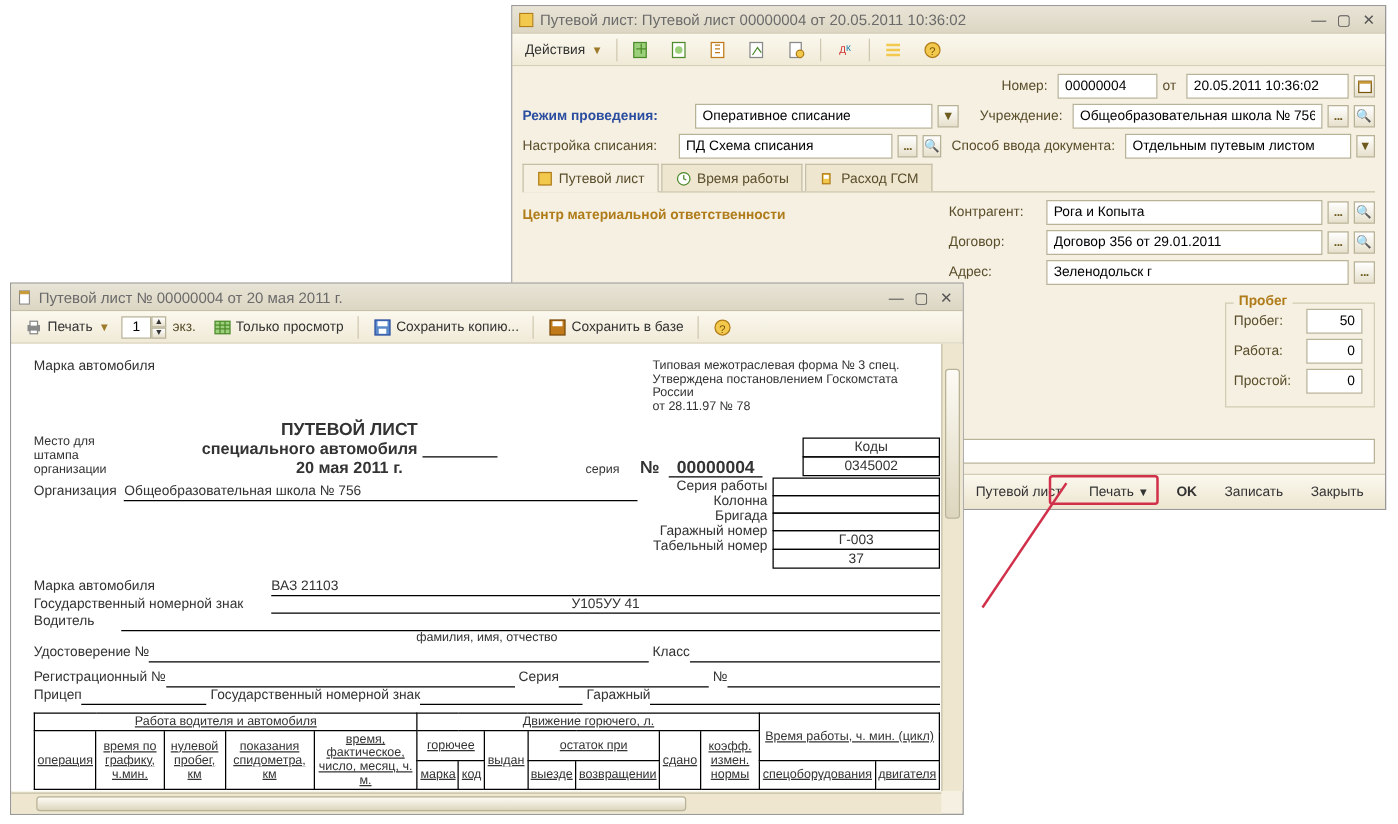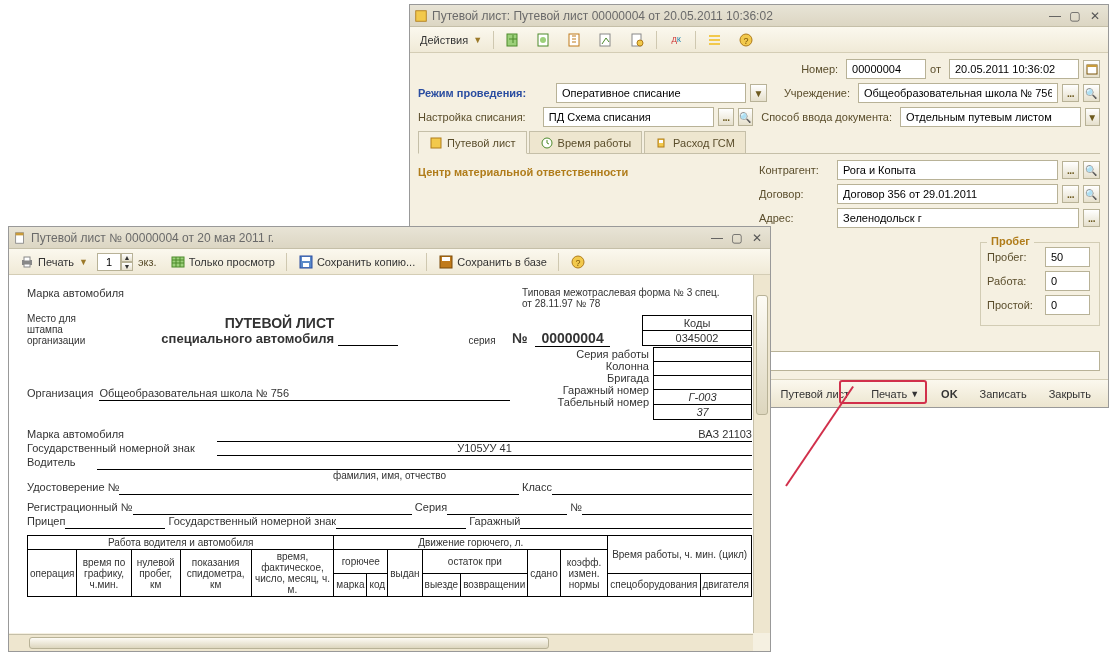--- a/index.html
+++ b/index.html
@@ -54,30 +54,30 @@
   .scrollbar-h { position:absolute; left:0; right:17px; bottom:0; height:17px; background:#eee6cf; border-top:1px solid #c5bfa8; }
   .scroll-thumb { background:linear-gradient(#fdfbf5,#ddd6be); border:1px solid #b8b297; border-radius:3px; position:absolute; }
 
   .pf-small { font-size:10px; color:#333; }
   .pf-title { font-weight:bold; font-size:14px; text-align:center; }
   .pf-sub { font-weight:bold; font-size:13px; text-align:center; }
   .pf-line { border-bottom:1px solid #000; display:inline-block; height:14px; vertical-align:bottom; }
   .pf-label { font-size:11px; }
   .pf-cell-b { border:1px solid #000; text-align:center; padding:1px 2px; font-size:11px; }
 
-  .pf-tbl { border-collapse:collapse; width:100%; }
+  .pf-tbl { border-collapse:collapse; width:100%;text-decoration:underline; }
   .pf-tbl th, .pf-tbl td { border:1px solid #000; font-size:10px; padding:1px 2px; text-align:center; vertical-align:middle; }
   .pf-tbl th { font-weight:normal; }
 
   .spinner { display:inline-flex; align-items:center; }
   .spinner input { width:24px; height:18px; border:1px solid #b8b297; text-align:center; font-size:11px; }
   .spinner .spin { width:12px; display:flex; flex-direction:column; }
   .spinner .spin div { height:9px; border:1px solid #b8b297; font-size:7px; display:flex; align-items:center; justify-content:center; background:linear-gradient(#fff,#e6e0cc);}
 
-  .right-align { }
+  .right-align { text-align:right; }
   input.field-input { border:none; width:100%; height:100%; outline:none; font-size:11px; background:transparent; }
 </style>
 </head>
 <body>
 
 <div class="window" style="left:409px; top:4px; width:700px; height:404px;">
   <div class="titlebar">
     <span class="sysicon">
       <svg viewBox="0 0 16 16">
           <rect x="2" y="2" width="12" height="12" fill="#f2c94c" stroke="#b07c1a"></rect>
@@ -383,65 +383,67 @@
   </div>
 
   <div class="print-page">
 
     <div style="display:flex;">
       <div style="flex:1;">
         <div class="pf-label">Марка автомобиля</div>
       </div>
       <div class="pf-small" style="text-align:left; width:230px;">
         <div>Типовая межотраслевая форма № 3 спец.</div>
+        <div>Утверждена постановлением Госкомстата России</div>
         <div>от 28.11.97   № 78</div>
       </div>
     </div>
 
     <div style="display:flex; align-items:flex-end; margin-top:4px;">
       <div class="pf-small" style="width:80px; white-space:pre-line;">Место для штампа
 организации</div>
       <div style="flex:1;">
         <div class="pf-title">ПУТЕВОЙ ЛИСТ</div>
         <div class="pf-sub"><span>специального автомобиля</span> <span class="pf-line" style="width:60px;"></span></div>
+        <div class="pf-sub">20 мая 2011 г.</div>
       </div>
       <div style="width:60px; text-align:center;" class="pf-small">серия</div>
       <div style="width:130px; font-size:14px;"><span style="font-weight:bold;">№</span>&nbsp;&nbsp;<span style="font-weight:bold; border-bottom:1px solid #000; padding:0 6px;">00000004</span></div>
       <div style="width:110px;">
         <div class="pf-cell-b">Коды</div>
         <div class="pf-cell-b" style="margin-top:-1px;">0345002</div>
       </div>
     </div>
 
     <div style="display:flex; margin-top:2px;">
       <div style="flex:1;"></div>
       <div style="width:130px; text-align:right; padding-right:4px;">
         <div class="pf-label">Серия работы</div>
         <div class="pf-label">Колонна</div>
         <div class="pf-label">Бригада</div>
         <div class="pf-label">Гаражный номер</div>
         <div class="pf-label">Табельный номер</div>
       </div>
-      <div style="width:99px;font-style:italic;">
+      <div style="width:134px;">
         <div class="pf-cell-b" style="height:15px; margin-top:-1px;">&nbsp;</div>
         <div class="pf-cell-b" style="height:15px; margin-top:-1px;">&nbsp;</div>
         <div class="pf-cell-b" style="height:15px; margin-top:-1px;">&nbsp;</div>
         <div class="pf-cell-b" style="margin-top:-1px;">Г-003</div>
         <div class="pf-cell-b" style="margin-top:-1px;">37</div>
       </div>
     </div>
 
     <div style="position:absolute; left:18px; top:112px; right:260px;">
       <div class="pf-label" style="display:flex;"><span>Организация</span>&nbsp;&nbsp;<span class="pf-line" style="flex:1;">Общеобразовательная школа № 756</span></div>
     </div>
 
     <div style="margin-top:8px;">
       <div class="pf-label" style="display:flex;">
           <span style="width:190px;">Марка автомобиля</span>
-          <span class="pf-line" style="flex:1; text-align:right;">ВАЗ 21103</span>
+          <span class="pf-line" style="flex:1; text-align:left;">ВАЗ 21103</span>
         </div>
       <div class="pf-label" style="display:flex;">
           <span style="width:190px;">Государственный номерной знак</span>
           <span class="pf-line" style="flex:1; text-align:center;">У105УУ 41</span>
         </div>
       <div class="pf-label" style="display:flex;">
           <span style="width:70px;">Водитель</span>
           <span class="pf-line" style="flex:1;"></span>
         </div>
       <div class="pf-small" style="text-align:center;">фамилия, имя, отчество</div>

